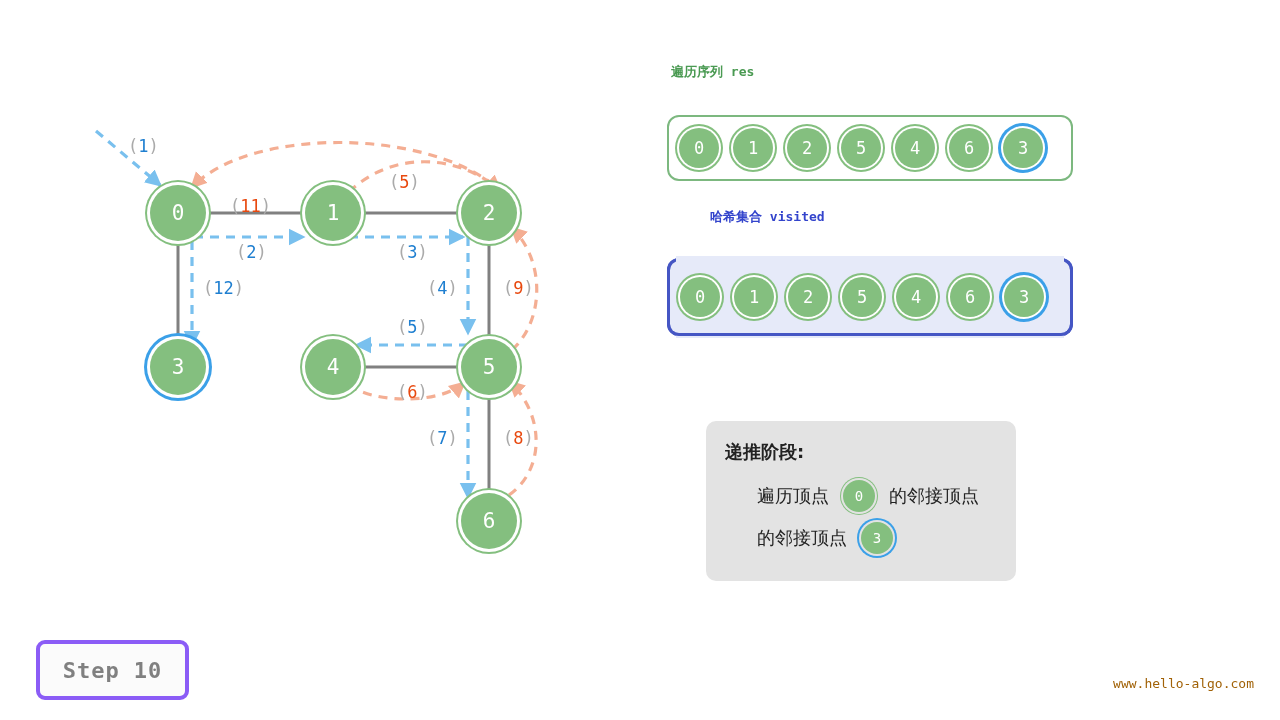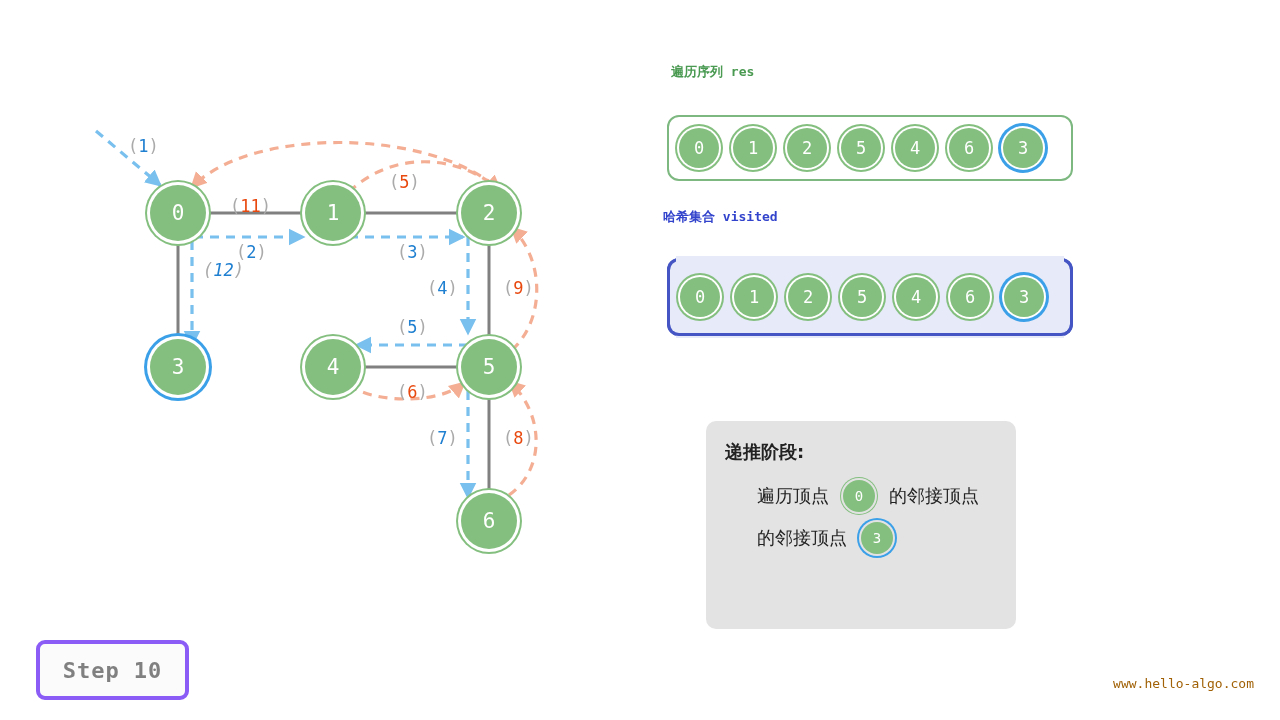--- a/index.html
+++ b/index.html
@@ -42,21 +42,21 @@
   .elabel.orange b{color:#e8490f;}
 
   
   .panel-title{
     position:absolute;
     font-size:13px;font-weight:bold;
     font-family:"DejaVu Sans Mono","Liberation Mono",monospace;
     white-space:nowrap;
   }
   #res-title{left:671px;top:63px;color:#4a9a52;}
-  #visited-title{left:663px;top:208px;color:#3344cc;}
+  #visited-title{left:710px;top:208px;color:#3344cc;}
 
   .seq-box{
     position:absolute;
     display:flex;align-items:center;
     box-sizing:border-box;
   }
   #res-box{
     left:667px;top:115px;width:406px;height:66px;
     border:2px solid #7cb87f;border-radius:12px;
     background:#ffffff;
@@ -92,21 +92,21 @@
     font-size:17px;
     font-family:"DejaVu Sans Mono","Liberation Mono",monospace;
     box-shadow:0 0 0 2px #ffffff,0 0 0 4px #84bf7f;
     margin-right:14px;flex:none;
     position:relative;z-index:2;
   }
   .chip.hl{box-shadow:0 0 0 2px #ffffff,0 0 0 5px #3ba0e8;}
 
   
   #info-box{
-    position:absolute;left:706px;top:421px;width:310px;height:208px;
+    position:absolute;left:706px;top:421px;width:310px;height:160px;
     background:#e3e3e3;border-radius:10px;
     box-sizing:border-box;padding:19px 12px 0 19px;
   }
   #info-heading{
     font-size:18px;font-weight:bold;color:#222;
     font-family:"DejaVu Sans","Liberation Sans",sans-serif;
     margin-bottom:16px;
   }
   .info-line{
     display:flex;align-items:center;
@@ -206,21 +206,21 @@
     </div>
   <div class="node" style="left:461px;top:493px;">
       <span>6</span>
     </div>
 
   <div class="elabel blue" style="left:128px;top:136px;"><span>(</span><b>1</b><span>)</span></div>
   <div class="elabel orange" style="left:230px;top:172px;margin-top:24px;"><span>(</span><b>11</b><span>)</span></div>
   <div class="elabel orange" style="left:389px;top:172px;"><span>(</span><b>5</b><span>)</span></div>
   <div class="elabel blue" style="left:236px;top:242px;"><span>(</span><b>2</b><span>)</span></div>
   <div class="elabel blue" style="left:397px;top:242px;"><span>(</span><b>3</b><span>)</span></div>
-  <div class="elabel blue" style="left:203px;top:260px;font-style:italic;"><span>(</span><b>12</b><span>)</span></div>
+  <div class="elabel blue" style="left:203px;top:278px;"><span>(</span><b>12</b><span>)</span></div>
   <div class="elabel blue" style="left:427px;top:278px;"><span>(</span><b>4</b><span>)</span></div>
   <div class="elabel orange" style="left:503px;top:278px;"><span>(</span><b>9</b><span>)</span></div>
   <div class="elabel blue" style="left:397px;top:317px;"><span>(</span><b>5</b><span>)</span></div>
   <div class="elabel orange" style="left:397px;top:382px;"><span>(</span><b>6</b><span>)</span></div>
   <div class="elabel blue" style="left:427px;top:428px;"><span>(</span><b>7</b><span>)</span></div>
   <div class="elabel orange" style="left:503px;top:428px;"><span>(</span><b>8</b><span>)</span></div>
 
   <div class="panel-title" id="res-title">遍历序列 res</div>
 
   <div class="seq-box" id="res-box">

